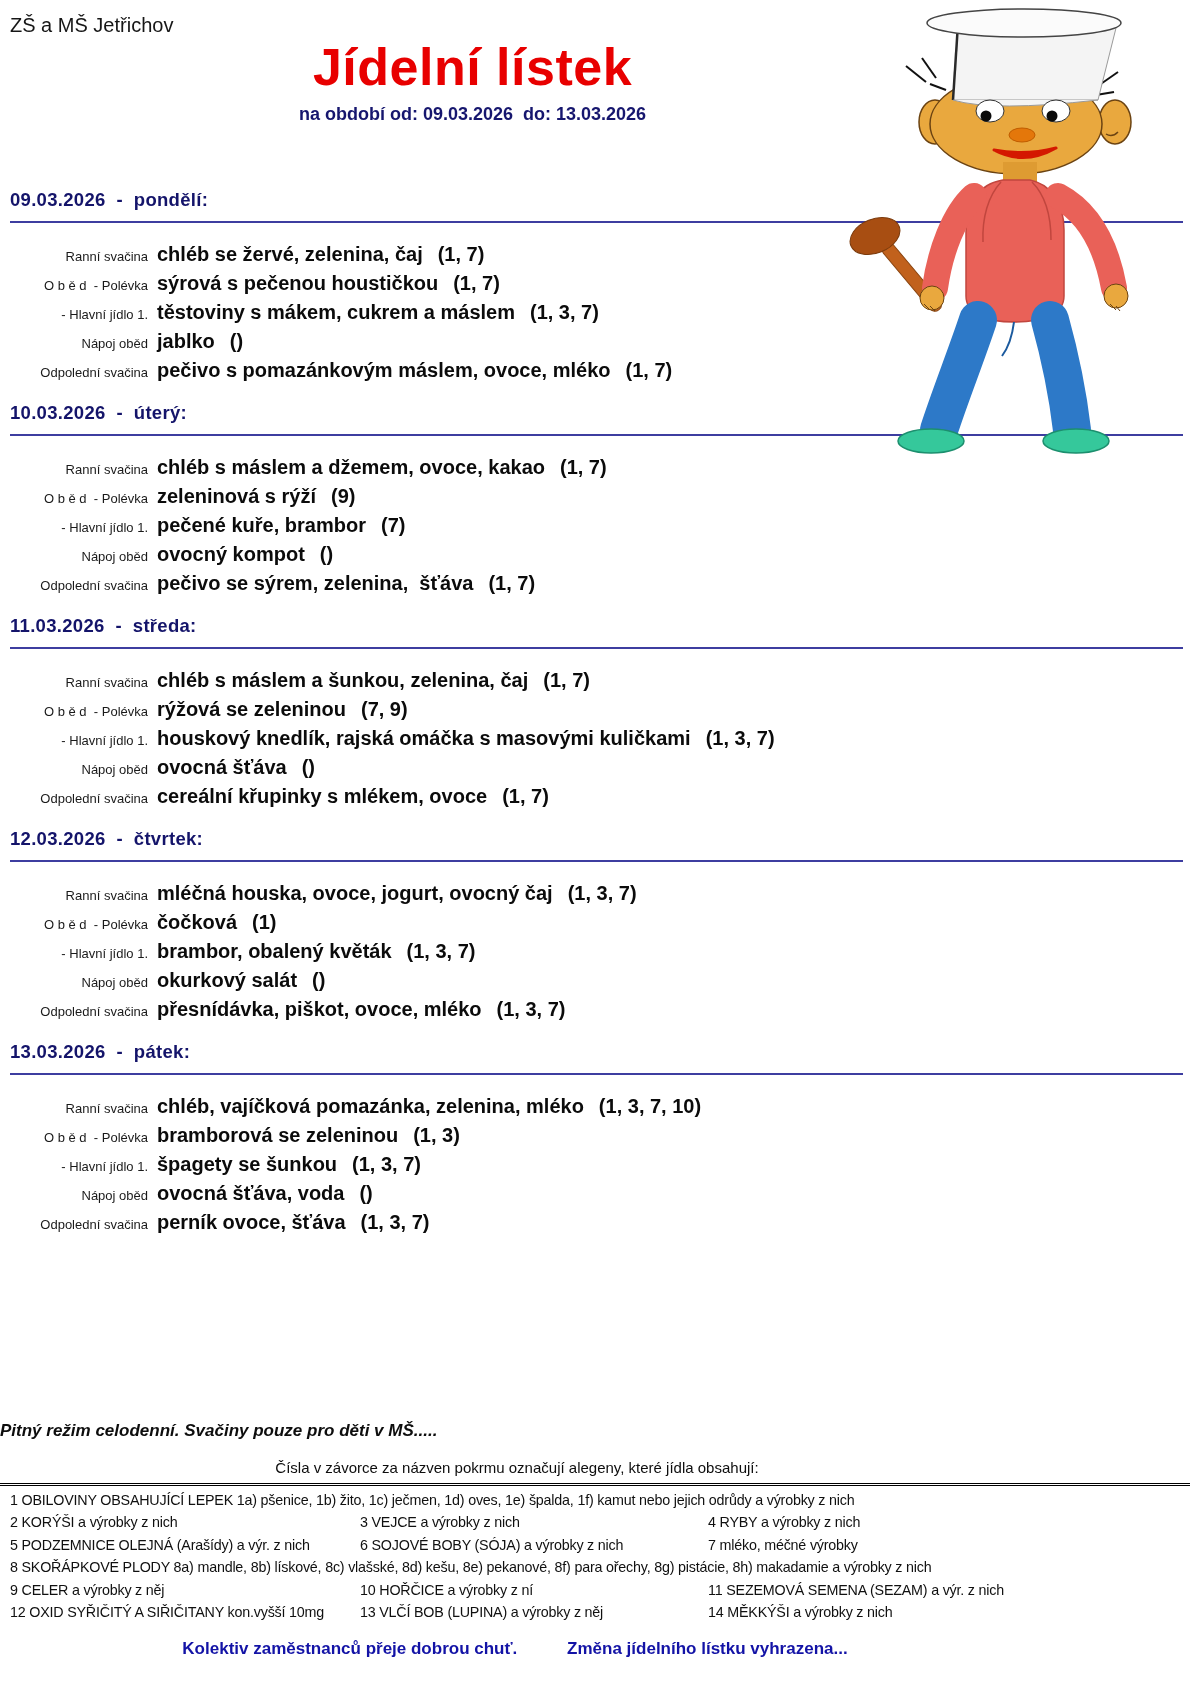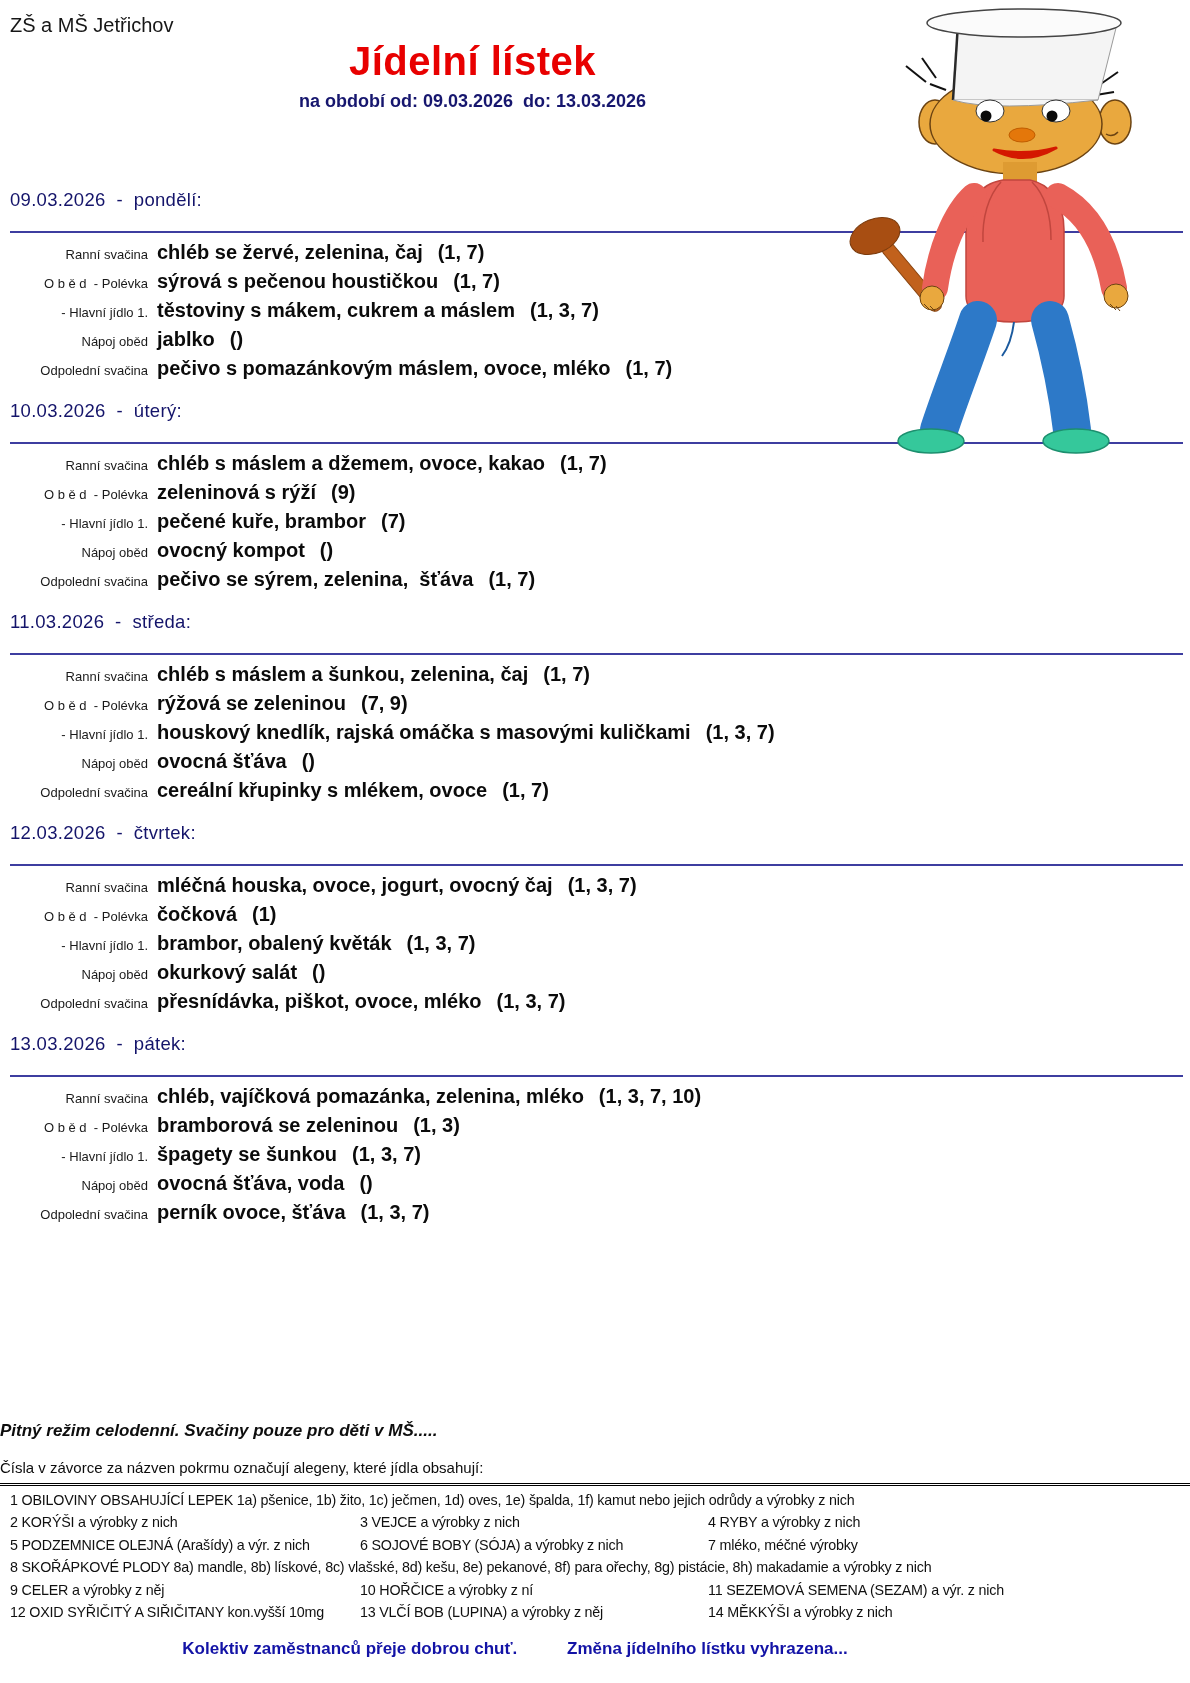--- a/index.html
+++ b/index.html
@@ -9,52 +9,52 @@
     font-family:"Liberation Sans", sans-serif;
     position:relative; overflow:hidden;
     color:#111;
   }
   .school {
     position:absolute; left:10px; top:14px;
     font-size:20px; color:#161616;
   }
   .title-wrap { position:absolute; left:0; top:40px; width:945px; text-align:center; }
   .title {
-    color:#e80000; font-size:40px; font-weight:bold; letter-spacing:0.5px;
+    color:#e80000; font-size:52px; font-weight:bold; letter-spacing:0.5px;
     margin:0; line-height:1.05;
   }
   .period {
     color:#16166e; font-size:18px; font-weight:bold; margin-top:9px; white-space:pre;
   }
   .chef { position:absolute; left:818px; top:4px; z-index:3; }
 
   #menu-days { position:absolute; left:10px; top:189px; width:1173px; z-index:1; }
   .day { margin-bottom:14px; }
   .day-header {
-    font-size:18.5px; font-weight:normal; color:#14146a;
-    white-space:pre; margin:0 0 8px 0; padding-bottom:20px;
+    font-size:18.5px; font-weight:bold; color:#14146a;
+    white-space:pre; margin:0 0 20px 0; padding-bottom:10px;
     border-bottom:2px solid #3d3da0; letter-spacing:0.3px;
   }
   .meal-row { display:flex; align-items:baseline; height:29px; }
   .meal-label {
     width:138px; flex:none; text-align:right;
     font-size:13px; color:#1a1a1a; white-space:pre;
   }
   .meal-dish {
     font-size:20px; font-weight:bold; color:#0b0b0b;
     margin-left:9px; white-space:pre;
   }
   .allergens { margin-left:15px; }
 
   .note-drinks {
     position:absolute; top:1421px; left:0; width:800px; text-align:left;
     font-size:17px; font-weight:bold; font-style:italic; color:#0d0d0d; z-index:1;
   }
   .note-intro {
-    position:absolute; top:1459px; left:0; width:1034px; 
+    position:absolute; top:1459px; left:0; width:1034px; text-align:center;
     font-size:15px; color:#0d0d0d; z-index:1;
   }
   #legend {
     position:absolute; top:1483px; left:0; width:1190px;
     border-top:3px double #000; padding:3px 0 0 10px; box-sizing:border-box; z-index:1;
   }
   .legend-row {
     display:grid; grid-template-columns:350px 348px 1fr;
     font-size:14.3px; line-height:22.4px; letter-spacing:-0.2px; color:#101010;
   }

